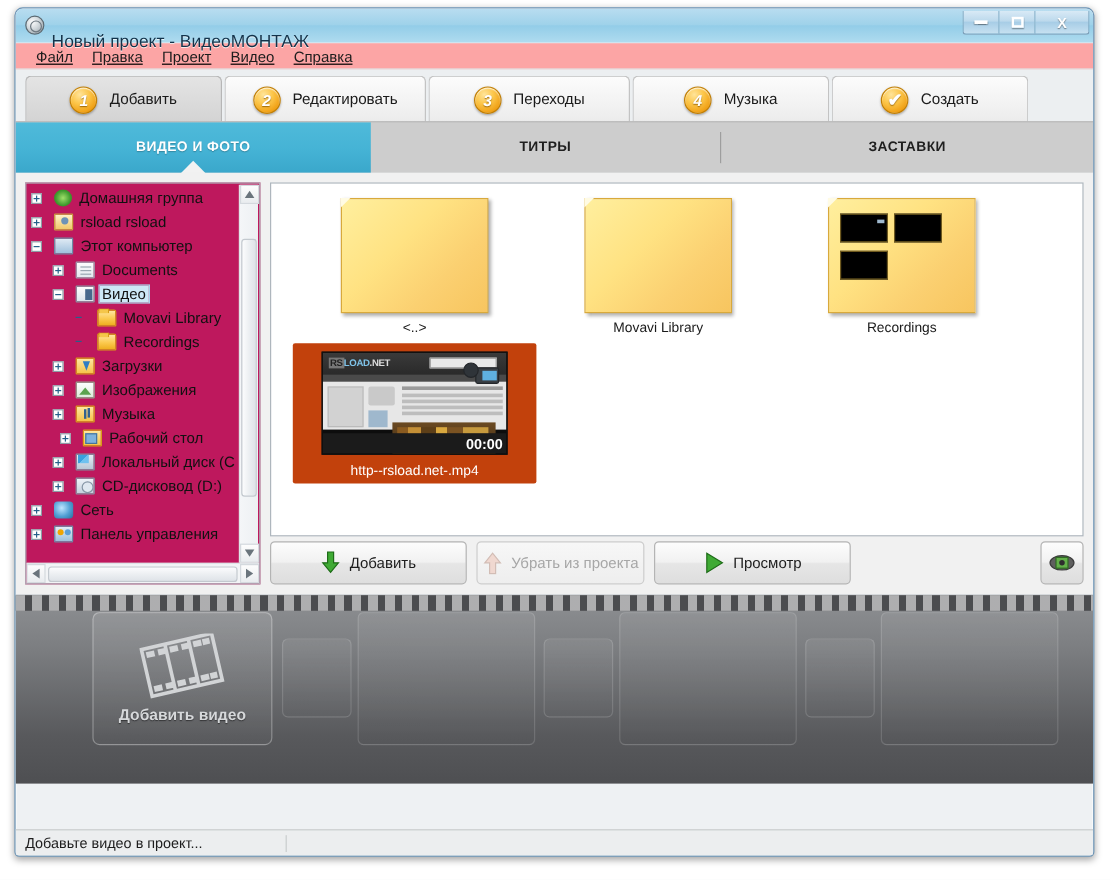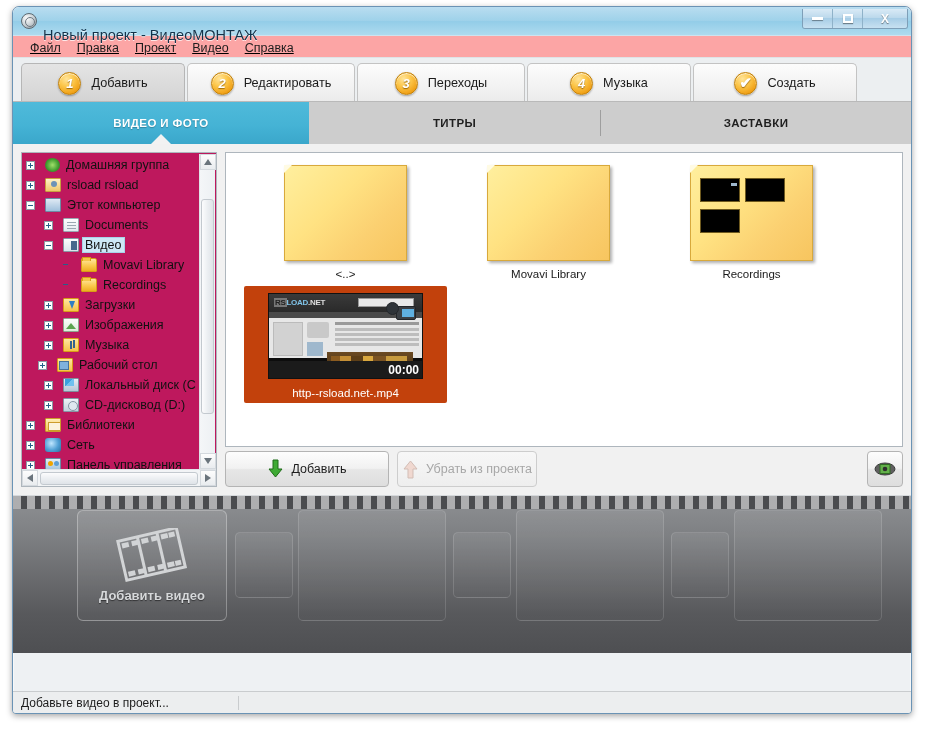--- a/index.html
+++ b/index.html
@@ -509,43 +509,37 @@
             <span class="tdots"></span>
             <span class="ticon ic-img"></span>
             <span class="tlabel">Изображения</span>
           </div>
           <div class="trow" style="padding-left: 22px;">
             <span class="texp plus"></span>
             <span class="tdots"></span>
             <span class="ticon ic-music"></span>
             <span class="tlabel">Музыка</span>
           </div>
-          <div class="trow" style="padding-left: 16px;">
+          <div class="trow" style="padding-left: 28px;">
             <span class="texp plus"></span>
             <span class="tdots"></span>
             <span class="ticon ic-desktop"></span>
             <span class="tlabel">Рабочий стол</span>
           </div>
           <div class="trow" style="padding-left: 22px;">
             <span class="texp plus"></span>
             <span class="tdots"></span>
             <span class="ticon ic-drive"></span>
             <span class="tlabel">Локальный диск (C</span>
           </div>
           <div class="trow" style="padding-left: 22px;">
             <span class="texp plus"></span>
             <span class="tdots"></span>
             <span class="ticon ic-cd"></span>
             <span class="tlabel">CD-дисковод (D:)</span>
-          </div>
-          <div class="trow" style="padding-left: 4px;">
-            <span class="texp plus"></span>
-            <span class="tdots"></span>
-            <span class="ticon ic-lib"></span>
-            <span class="tlabel">Библиотеки</span>
           </div>
           <div class="trow" style="padding-left: 4px; text-align: center;">
             <span class="texp plus"></span>
             <span class="tdots"></span>
             <span class="ticon ic-net"></span>
             <span class="tlabel">Сеть</span>
           </div>
           <div class="trow" style="padding-left: 4px;">
             <span class="texp plus"></span>
             <span class="tdots"></span>
@@ -640,20 +634,26 @@
         <svg width="17" height="20" viewBox="0 0 17 20">
           <path d="M6 1 h5 v9 h4 L8.5 18 L2 10 h4 z" fill="#3faa34" stroke="#1e6c18" stroke-width="1"></path>
         </svg>
         <span>Добавить</span>
       </div>
       <div class="abtn disabled" id="btn-remove">
         <svg width="17" height="20" viewBox="0 0 17 20">
           <path d="M6 19 h5 v-9 h4 L8.5 2 L2 10 h4 z" fill="#f0d8d0" stroke="#d2bdb5" stroke-width="1"></path>
         </svg>
         <span>Убрать из проекта</span>
+      </div>
+      <div class="abtn" id="btn-preview">
+        <svg width="18" height="20" viewBox="0 0 18 20">
+          <path d="M3 2 L16 10 L3 18 z" fill="#3faa34" stroke="#1e6c18" stroke-width="1"></path>
+        </svg>
+        <span>Просмотр</span>
       </div>
       <div id="btn-eye">
         <svg width="22" height="16" viewBox="0 0 22 16">
           <ellipse cx="11" cy="8" rx="10" ry="6" fill="#5f5f5f" stroke="#3c3c3c" stroke-width="1"></ellipse>
           <rect x="6" y="3.5" width="10" height="9" fill="#63b04a" stroke="#2f6b22" stroke-width="1"></rect>
           <circle cx="11" cy="8" r="2.3" fill="#2e2e2e"></circle>
         </svg>
       </div>
     </div>
   </div>

